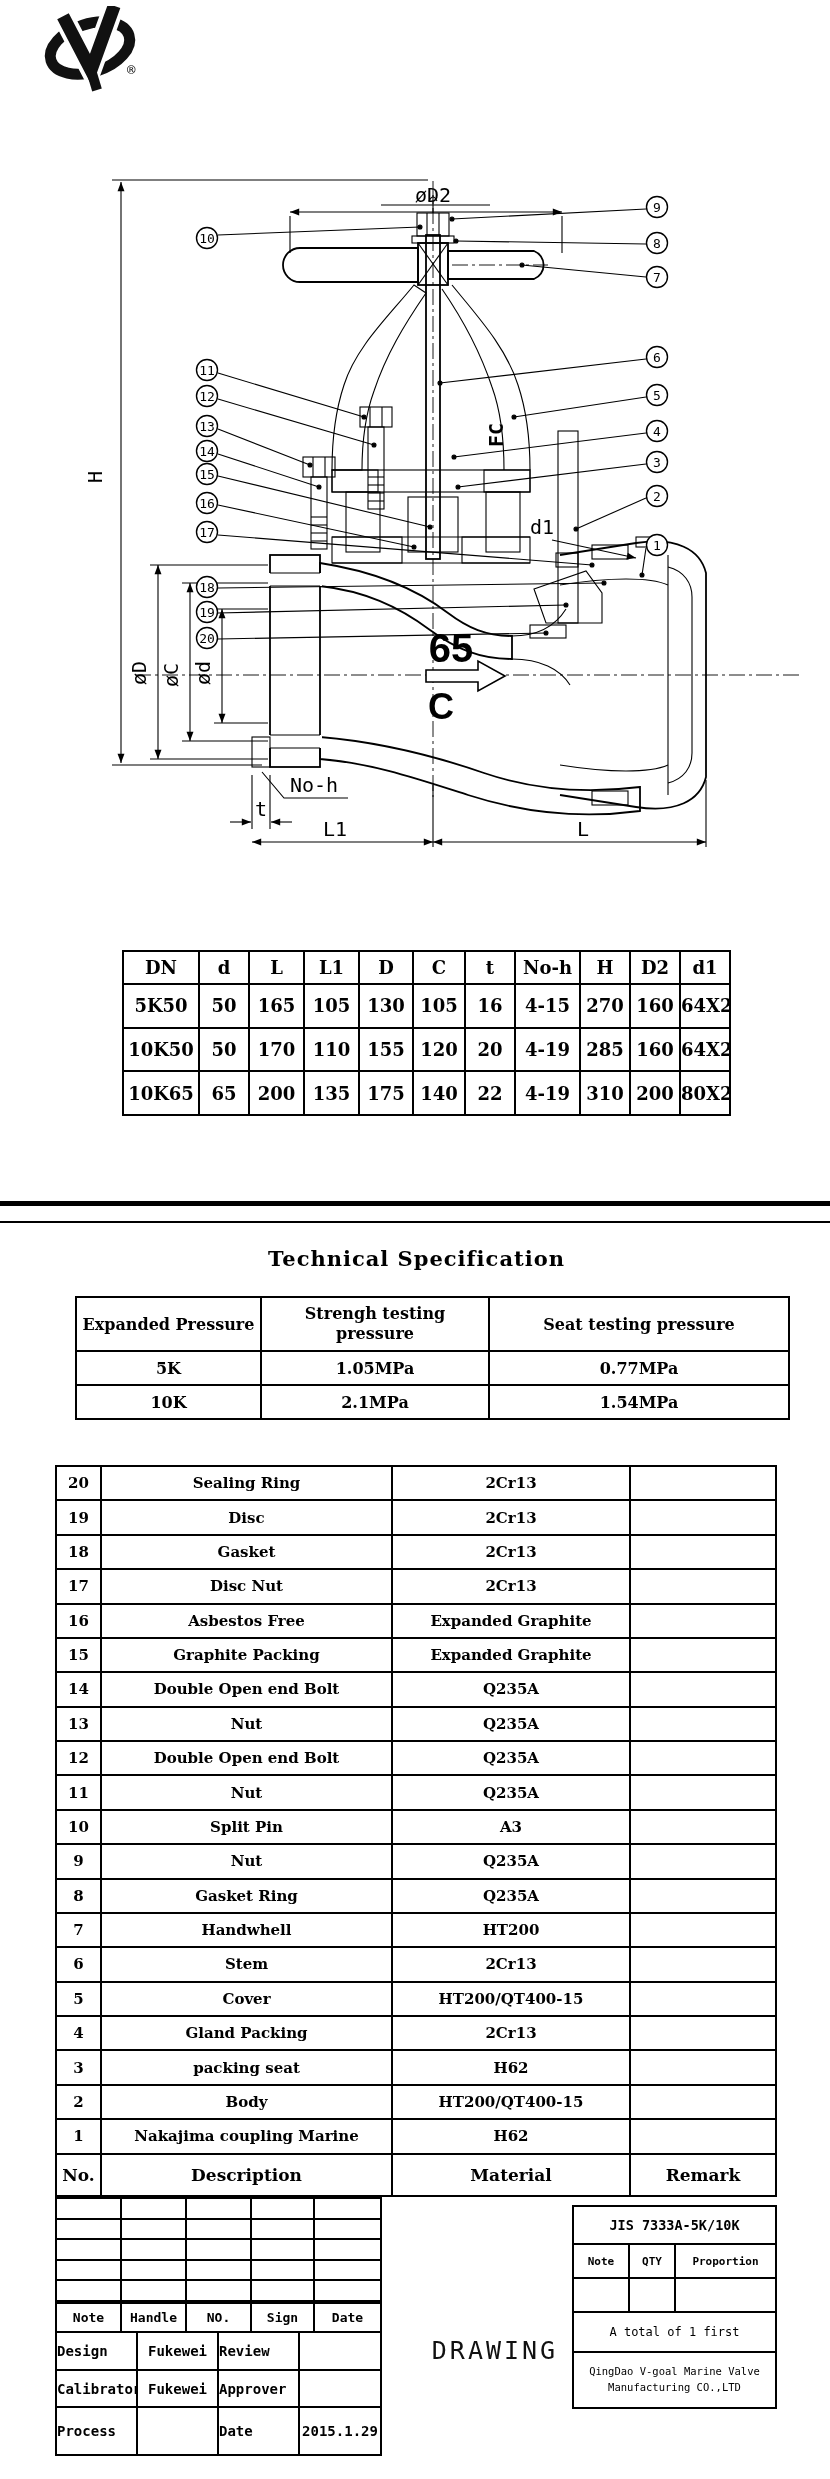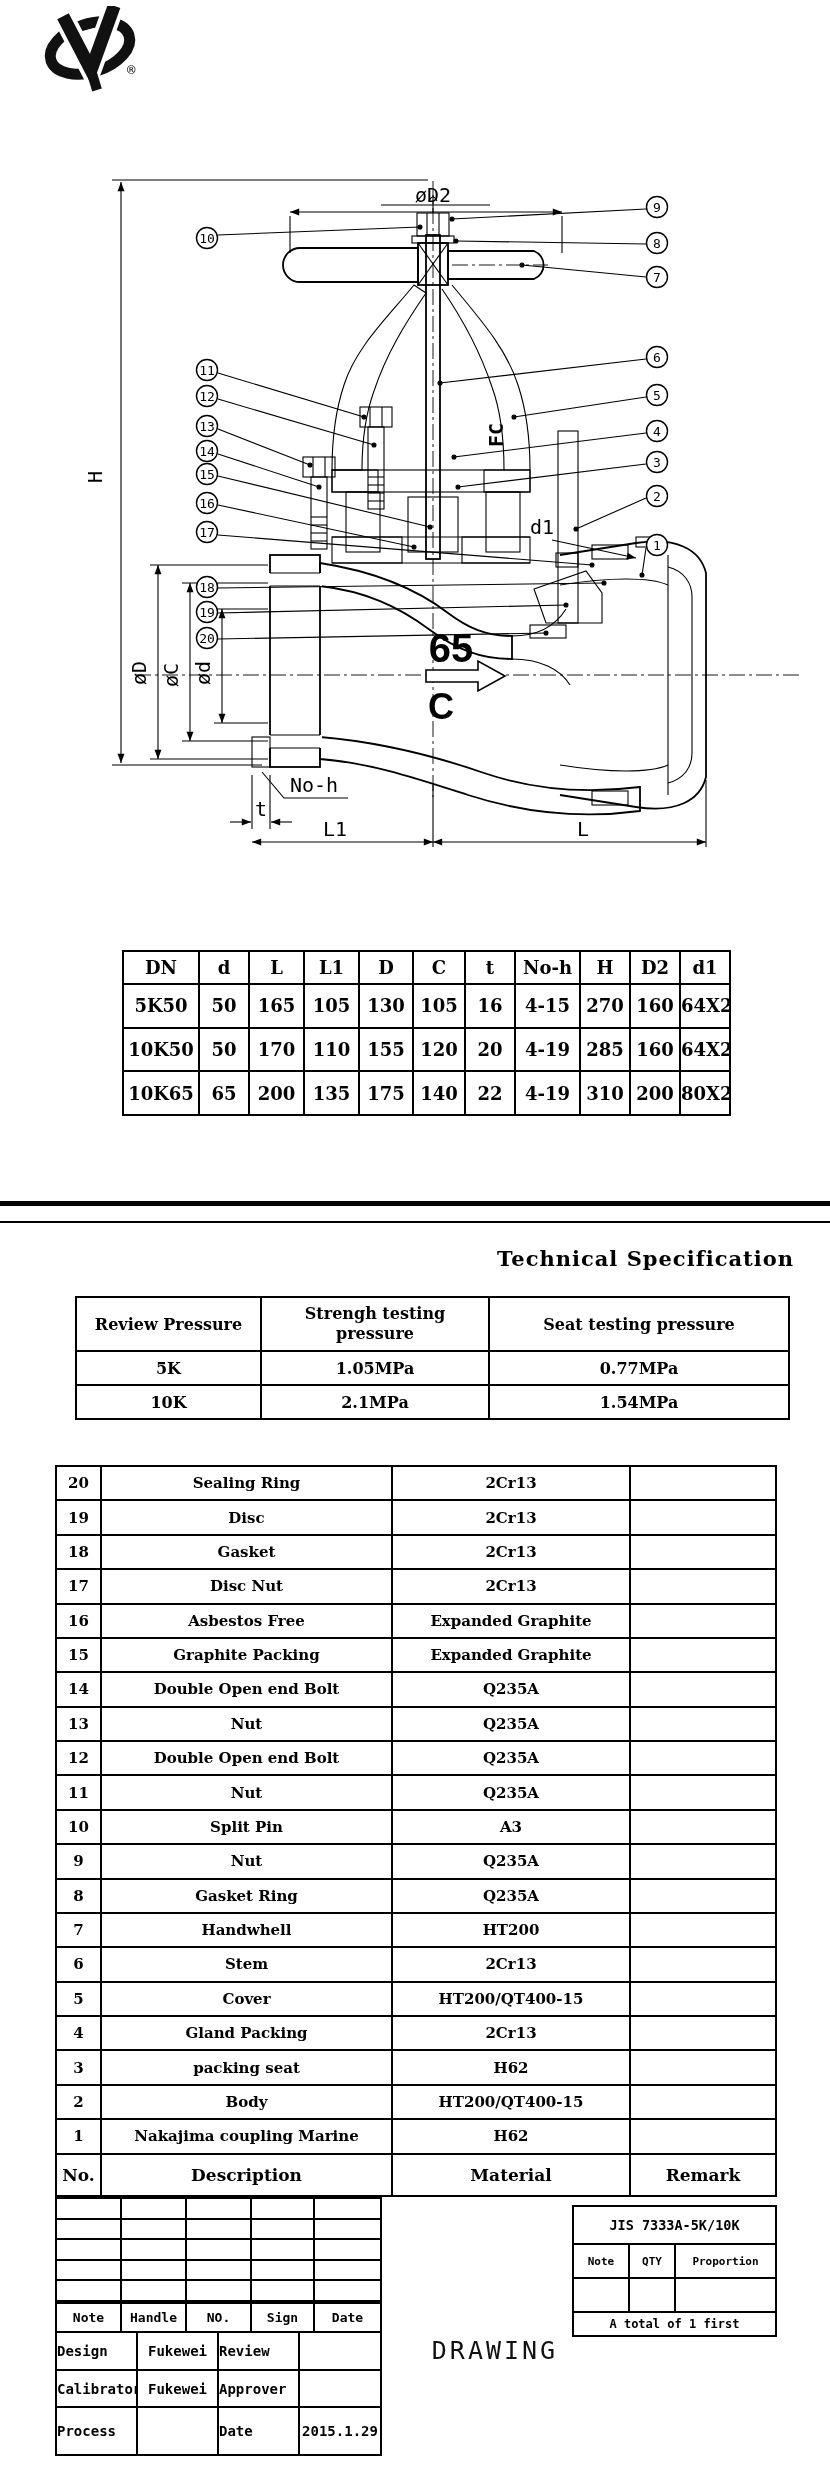--- a/index.html
+++ b/index.html
@@ -8,37 +8,37 @@
   .abs { position:absolute; }
   .cad { font-family:"DejaVu Sans Mono", monospace; }
   .serif-b { font-family:"DejaVu Serif", serif; font-weight:bold; }
   .title { left:165px; top:30px; font-size:23px; letter-spacing:1px; color:#1d1d1d; white-space:nowrap; }
   .reg { left:127px; top:62px; font-size:14px; color:#111; }
   table.grid { border-collapse:collapse; table-layout:fixed; }
   table.grid td { border:2px solid #000; text-align:center; vertical-align:middle; overflow:hidden; }
   .dimtbl { left:122px; top:950px; width:607px; height:166px; font-size:18px; }
   .divider1 { left:0; top:1201px; width:830px; height:5px; background:#000; }
   .divider2 { left:0; top:1221px; width:830px; height:2px; background:#000; }
-  .spectitle { left:81px; top:1246px; width:713px; text-align:right; font-size:21px; letter-spacing:1px; }
+  .spectitle { left:60px; top:1246px; width:713px; text-align:center; font-size:21px; letter-spacing:1px; }
   .spectbl { left:75px; top:1296px; width:713px; height:122px; font-size:16px; }
   .spectbl .two { line-height:1.25; }
   .parts { left:55px; top:1465px; width:720px; height:732px; font-size:15px; }
   .parts tr { height:34px; }
   .parts tr.footer { height:42px; font-size:17px; }
   .tb { font-size:13px; }
   .tb td { border:2px solid #000; }
   .tb-empty { left:55px; top:2197px; width:325px; height:105px; }
   .tb-note  { left:55px; top:2302px; width:325px; height:31px; font-weight:bold; }
   .tb-main  { left:55px; top:2331px; width:325px; height:114px; font-size:14px; font-weight:bold; }
   .tb-main td.lab { text-align:left; padding-left:0; }
   .drawing-label { left:405px; top:2336px; width:180px; text-align:center; font-size:25px; letter-spacing:3px; color:#111; }
   .tb-right { left:572px; top:2205px; width:203px; }
   .tb-right .model { height:38px; font-size:13.5px; font-weight:bold; }
   .tb-right .qtyrow td { height:34px; font-size:11px; font-weight:bold; }
-  .tb-right .total { height:24px; font-size:12px; font-weight:bold; }
+  .tb-right .total { height:40px; font-size:12px; font-weight:normal; }
   .tb-right .company { height:56px; font-size:10.5px; line-height:1.5; }
   svg text { fill:#000; }
   .ln { stroke:#000; stroke-width:1.1; fill:none; }
   .lw { stroke:#000; stroke-width:1.8; fill:none; }
   .cl { stroke:#000; stroke-width:0.9; fill:none; stroke-dasharray:16 4 3 4; }
   .cadt { font-family:"DejaVu Sans Mono", monospace; font-size:20px; }
   .big { font-family:"Liberation Sans", sans-serif; font-weight:bold; }
   .co { stroke:#000; stroke-width:1.4; fill:#fff; }
   .cot { font-family:"DejaVu Sans Mono", monospace; font-size:13px; text-anchor:middle; }
 </style>
@@ -443,21 +443,21 @@
 
   <div class="abs spectitle serif-b">Technical Specification</div>
   <table class="grid abs spectbl serif-b">
     <colgroup>
         <col style="width:185px">
         <col style="width:228px">
         <col style="width:300px">
       </colgroup>
     <tbody>
         <tr style="height:54px">
-      <td>Review Pressure</td>
+      <td>Expanded Pressure</td>
       <td>
             <div class="two">
               <div>Strengh testing</div>
               <div>pressure</div>
             </div>
           </td>
       <td>Seat testing pressure</td>
     </tr>
     <tr style="height:34px">
       <td>5K</td>
@@ -718,16 +718,22 @@
       <td>Proportion</td>
     </tr>
     <tr class="qtyrow">
           <td></td>
           <td></td>
           <td></td>
         </tr>
     <tr class="total">
           <td colspan="3">A total of 1 first</td>
         </tr>
+    <tr class="company">
+      <td colspan="3">
+        <div>QingDao V-goal Marine Valve</div>
+        <div>Manufacturing CO.,LTD</div>
+      </td>
+    </tr>
   </tbody>
     </table>
 
 </div>
 
 </body></html>

